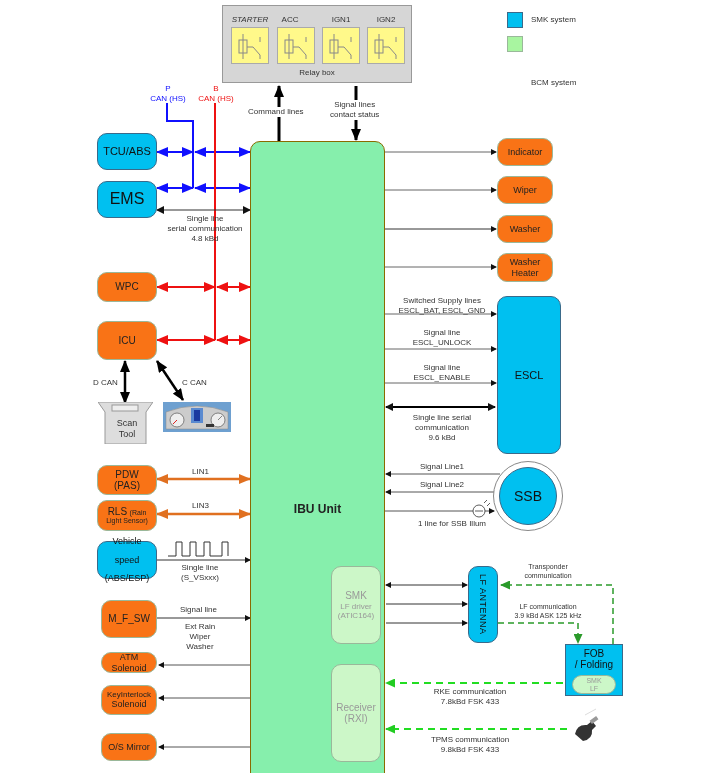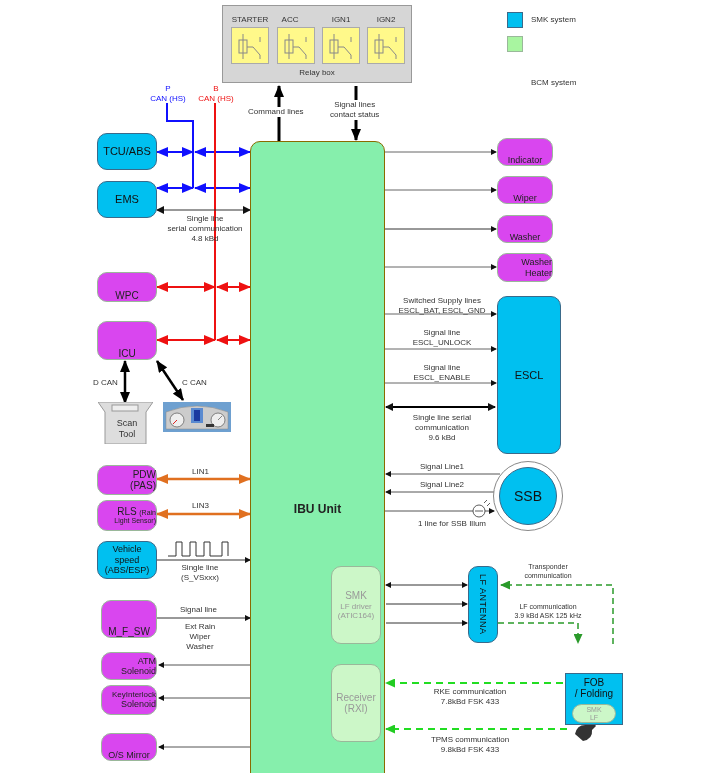--- a/index.html
+++ b/index.html
@@ -2,21 +2,21 @@
 <html><head>
 <meta charset="utf-8">
 <style>
   html, body { margin:0; padding:0; background:#ffffff; }
   body { width:703px; height:773px; position:relative; overflow:hidden;
          font-family:"Liberation Sans", sans-serif; color:#222; }
   .abs { position:absolute; box-sizing:border-box; }
   .box { position:absolute; box-sizing:border-box; display:flex; align-items:center;
          justify-content:center; text-align:center; line-height:1.15;border-radius:10px; }
   .smk { background:#00c0f0; border:1px solid #3a6a8a; color:#111; }
-  .bcm { background:#d946ef; border:1px solid #9ab89a; color:#222;align-items:flex-end; }
+  .bcm { background:#f97316; border:1px solid #9ab89a; color:#222; }
   .lbl { position:absolute; font-size:8px; text-align:center; line-height:1.25; color:#333; white-space:nowrap; }
   svg#wires { position:absolute; left:0; top:0; }
 </style>
 </head>
 <body>
 
 <svg id="wires" width="703" height="773">
   <defs>
     <marker id="ab" markerWidth="8" markerHeight="8" refX="7" refY="4" orient="auto-start-reverse" markerUnits="userSpaceOnUse">
       <path d="M0,0 L8,4 L0,8 z" fill="#111"></path>
@@ -112,21 +112,21 @@
     <rect x="590" y="718" width="8" height="4" fill="#999" transform="rotate(-35 594 720)"></rect>
   </g>
 </svg>
 
 <div class="abs" style="left:507px;top:12px;width:16px;height:16px;background:#00c0f0;border:1px solid #3a6a8a;"></div>
 <div class="lbl" style="left:531px;top:15px;">SMK system</div>
 <div class="abs" style="left:507px;top:36px;width:16px;height:16px;background:#a8f5a0;border:1px solid #9ab89a;"></div>
 <div class="lbl" style="left:531px;top:40px;margin-top:38px;">BCM system</div>
 
 <div class="abs" style="left:222px;top:5px;width:190px;height:78px;background:#d6d6d6;border:1px solid #999;"></div>
-<div class="lbl" style="left:228px;top:15px;width:44px;">STARTER</div>
+<div class="lbl" style="left:228px;top:15px;width:44px;font-style:italic;">STARTER</div>
 <div class="lbl" style="left:268px;top:15px;width:44px;">ACC</div>
 <div class="lbl" style="left:319px;top:15px;width:44px;">IGN1</div>
 <div class="lbl" style="left:364px;top:15px;width:44px;">IGN2</div>
 <div id="relays">
     <div class="abs" style="left: 231px; top: 27px; width: 38px; height: 37px; background: rgb(255, 249, 138); border: 1px solid rgb(170, 170, 170);"><svg width="38" height="37">
         <line x1="11" y1="6" x2="11" y2="31" stroke="#888" stroke-width="1"></line>
         <rect x="7" y="12" width="8" height="13" fill="none" stroke="#888"></rect>
         <line x1="15" y1="19" x2="21" y2="19" stroke="#888"></line>
         <line x1="21" y1="19" x2="28" y2="27" stroke="#888"></line>
         <line x1="28" y1="9" x2="28" y2="14" stroke="#888"></line>
@@ -175,29 +175,29 @@
 </div>
 
 <div class="box" style="left:250px;top:141px;width:135px;height:737px;background:#86efac;border:1px solid #8a6a00;">
   <span style="font-weight:bold;font-size:12px;">IBU Unit</span>
 </div>
 <div class="box" style="left:331px;top:566px;width:50px;height:78px;background:#ccf7c8;border:1px solid #9ab89a;color:#999;font-size:8px;flex-direction:column;">
   <div style="font-size:10px;">SMK</div>
   <div>LF driver</div>
   <div>(ATIC164)</div>
 </div>
-<div class="box" style="left:331px;top:664px;width:50px;height:78px;background:#ccf7c8;border:1px solid #9ab89a;color:#999;font-size:10px;flex-direction:column;">
+<div class="box" style="left:331px;top:664px;width:50px;height:98px;background:#ccf7c8;border:1px solid #9ab89a;color:#999;font-size:10px;flex-direction:column;">
   <div>Receiver</div>
   <div>(RXI)</div>
 </div>
 
 <div class="box smk" style="left:97px;top:133px;width:60px;height:37px;font-size:11px;">
   <span>TCU/ABS</span>
   </div>
-<div class="box smk" style="left:97px;top:181px;width:60px;height:37px;font-size:11px;">
+<div class="box smk" style="left:97px;top:181px;width:60px;height:37px;font-size:16px;">
   <span>EMS</span>
   </div>
 <div class="lbl" style="left:165px;top:214px;width:80px;">
   <div>Single line</div>
   <div>serial communication</div>
   <div>4.8 kBd</div>
 </div>
 <div class="box bcm" style="left:97px;top:272px;width:60px;height:30px;font-size:10px;">
   <span>WPC</span>
   </div>
@@ -232,41 +232,41 @@
   <div>PDW</div>
   <div>(PAS)</div>
 </div>
 <div class="lbl" style="left:192px;top:467px;">LIN1</div>
 <div class="box bcm" style="left:97px;top:500px;width:60px;height:31px;font-size:9px;flex-direction:column;">
   <div><span style="font-size:10px;">RLS</span> <span style="font-size:7px;">(Rain</span></div>
   <div style="font-size:7px;">Light Sensor)</div>
 </div>
 <div class="lbl" style="left:192px;top:501px;">LIN3</div>
 
-<div class="box smk" style="left:97px;top:541px;width:60px;height:38px;font-size:9px;flex-direction:column;">
+<div class="box smk" style="left:97px;top:541px;width:60px;height:38px;font-size:9px;flex-direction:column;gap:8px;">
   <div>Vehicle</div>
   <div>speed</div>
   <div>(ABS/ESP)</div>
 </div>
 <div class="lbl" style="left:170px;top:563px;width:60px;">
   <div>Single line</div>
   <div>(S_VSxxx)</div>
 </div>
 
 <div class="box bcm" style="left:101px;top:600px;width:56px;height:38px;font-size:10px;">
   <span>M_F_SW</span>
   </div>
 <div class="lbl" style="left:180px;top:605px;">Signal line</div>
 <div class="lbl" style="left:170px;top:622px;width:60px;">
   <div>Ext Rain</div>
   <div>Wiper</div>
   <div>Washer</div>
 </div>
 
-<div class="box bcm" style="left:101px;top:652px;width:56px;height:28px;font-size:9px;flex-direction:column;">
+<div class="box bcm" style="left:101px;top:652px;width:56px;height:21px;font-size:9px;flex-direction:column;">
   <div>ATM</div>
   <div>Solenoid</div>
 </div>
 <div class="box bcm" style="left:101px;top:685px;width:56px;height:30px;font-size:8px;flex-direction:column;">
   <div>KeyInterlock</div>
   <div style="font-size:9px;">Solenoid</div>
 </div>
 <div class="box bcm" style="left:101px;top:733px;width:56px;height:28px;font-size:9px;">
   <span>O/S Mirror</span>
   </div>
@@ -320,21 +320,21 @@
   </div>
 <div class="lbl" style="left:510px;top:563px;width:76px;font-size:7px;">
   <div>Transponder</div>
   <div>communication</div>
 </div>
 <div class="lbl" style="left:503px;top:603px;width:90px;font-size:7px;">
   <div>LF communication</div>
   <div>3.9 kBd ASK 125 kHz</div>
 </div>
 
-<div class="abs smk" style="left:565px;top:644px;width:58px;height:52px;margin-top:29px;">
+<div class="abs smk" style="left:565px;top:644px;width:58px;height:52px;">
   <div style="text-align:center;font-size:10px;margin-top:3px;">FOB</div>
   <div style="text-align:center;font-size:10px;">/ Folding</div>
   <div class="box" style="left:6px;top:30px;width:44px;height:19px;background:#ccf7c8;border:1px solid #9ab89a;color:#999;font-size:7px;flex-direction:column;line-height:1.1;">
     <div>SMK</div>
     <div>LF</div>
   </div>
 </div>
 
 <div class="lbl" style="left:420px;top:687px;width:100px;">
   <div>RKE communication</div>

